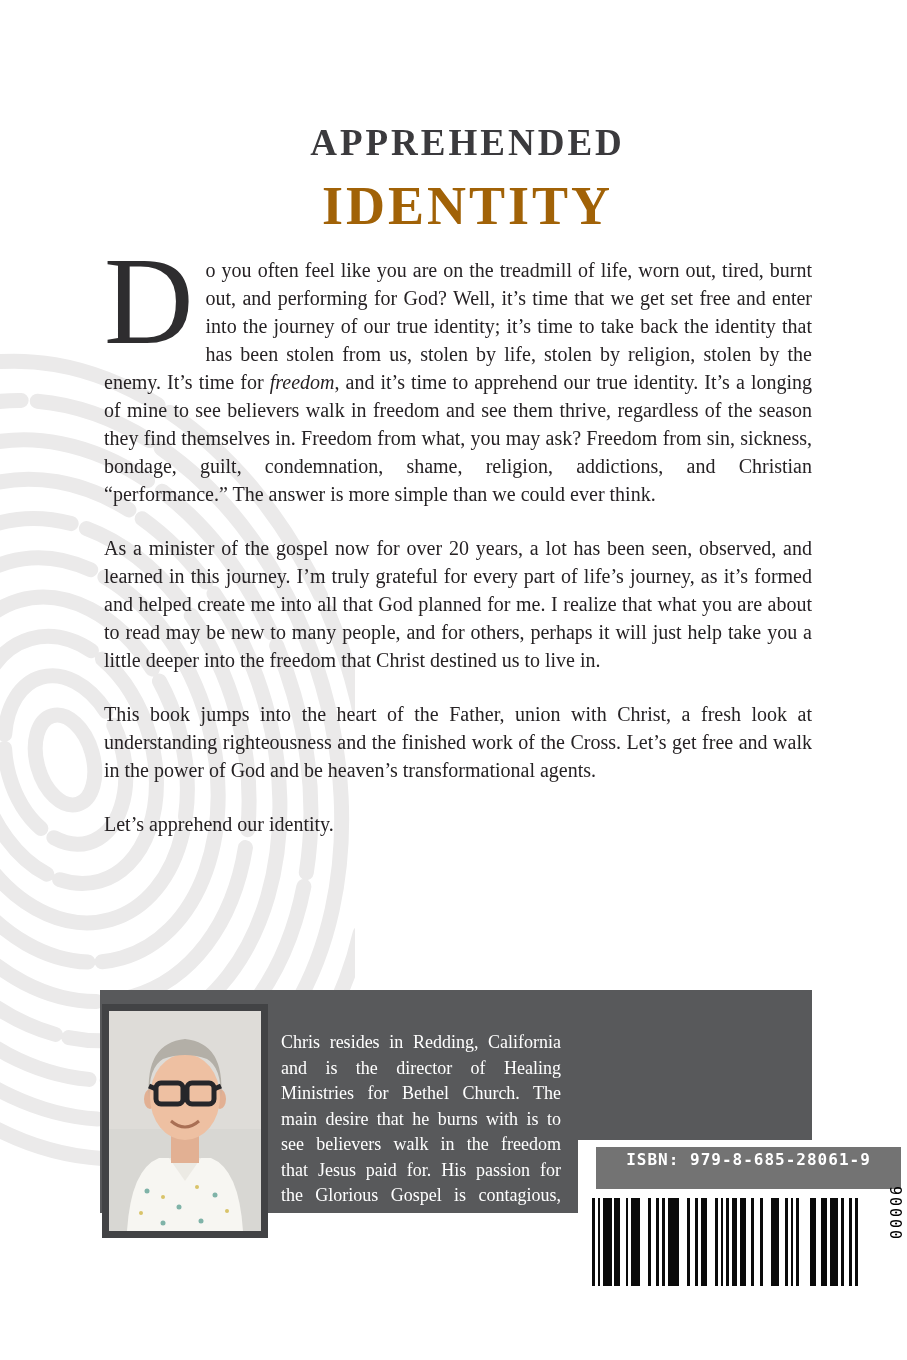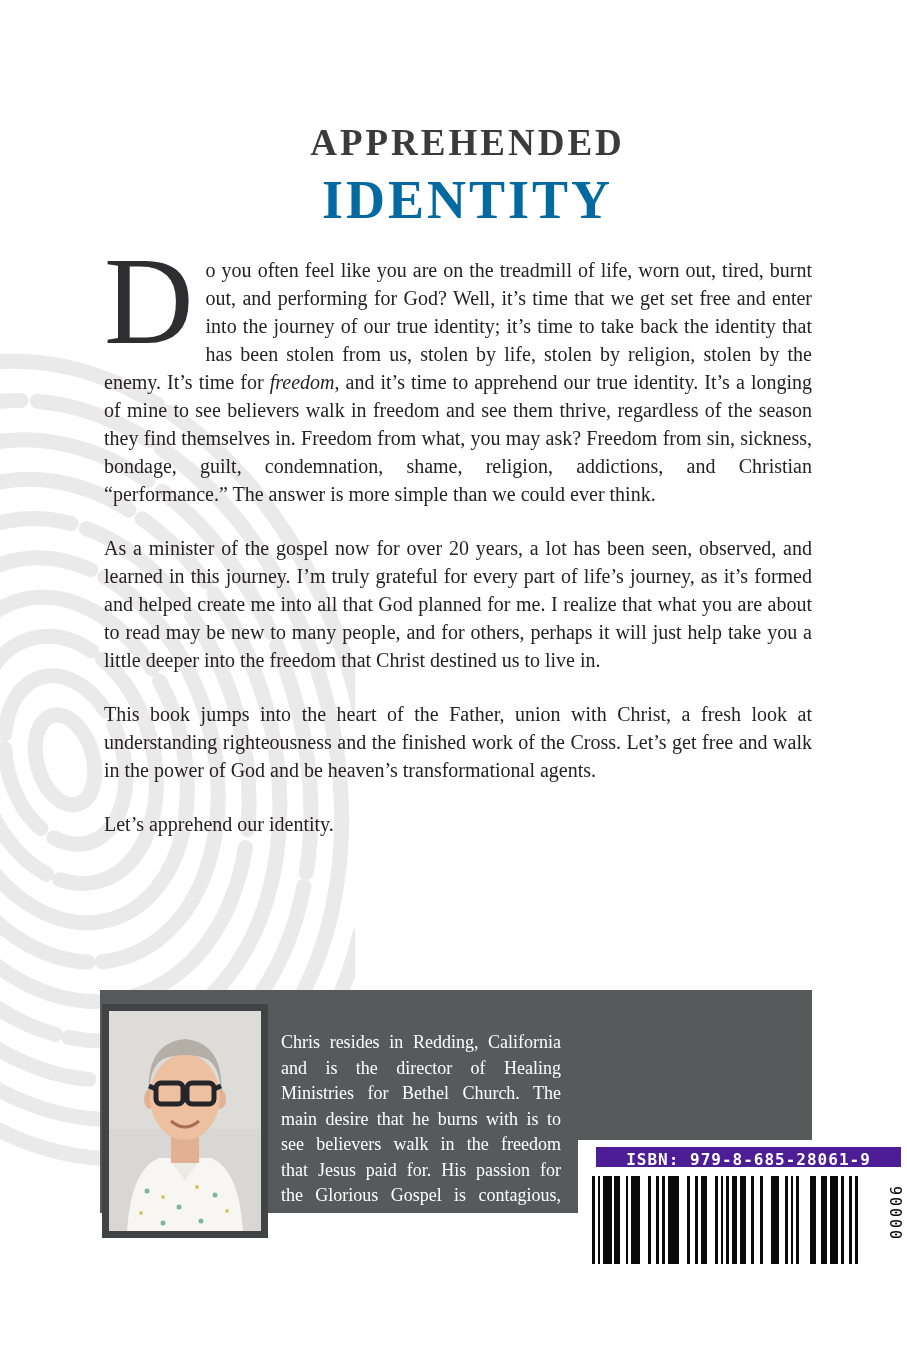--- a/index.html
+++ b/index.html
@@ -7,38 +7,38 @@
     position:relative; width:907px; height:1360px; margin:0 auto;
     background:#ffffff; overflow:hidden;
     font-family:"Liberation Serif", serif; color:#231f20;
   }
   
   .fingerprint { position:absolute; left:-235px; top:330px; width:590px; height:860px; }
 
   
   .title-block { position:absolute; top:124px; left:0; right:0; text-align:center;padding-left:28px; }
   .title-line1 { font-size:37px; font-weight:bold; letter-spacing:3px; color:#3b3a3d; line-height:1.05; }
-  .title-line2 { font-size:54px; font-weight:bold; letter-spacing:3px; color:#0369a1; line-height:1.05; margin-top:9px; }
+  .title-line2 { font-size:54px; font-weight:bold; letter-spacing:3px; color:#a16207; line-height:1.05; margin-top:15px; }
 
   
   .body-text { position:absolute; left:104px; top:256px; width:708px; font-size:20px; line-height:28px; text-align:justify; color:#262224; }
   .body-text p { margin:0 0 26px 0; }
   .dropcap { float:left; font-size:124px; line-height:84px; padding:4px 12px 0 0; color:#2e2d2f; }
   .ital { font-style:italic;margin-top:19px; }
 
   
   .bio-box { position:absolute; left:100px; top:990px; width:712px; height:223px; background:#58595b; }
   .bio-text { position:absolute; left:281px; top:1012px; width:515px; font-size:18px; line-height:25.5px; color:#ffffff; text-align:justify; word-spacing:2px; }
   .barcode-spacer { float:right; width:235px; height:100px; margin-top:128px; }
 
   .photo-frame { position:absolute; left:102px; top:1004px; width:152px; height:220px; border:7px solid #424345; background:#d8d7d3; overflow:hidden; }
 
   
   .barcode-panel { position:absolute; left:578px; top:1140px; width:329px; height:176px; background:#ffffff; }
-  .isbn-strip { margin:7px 6px 0 18px; background:#4c1d95; color:#ffffff; height:20px; line-height:26px; text-align:center; font-family:"DejaVu Sans Mono", monospace; font-size:16px; font-weight:bold; letter-spacing:1px; }
+  .isbn-strip { margin:7px 6px 0 18px; background:#737373; color:#ffffff; height:42px; line-height:26px; text-align:center; font-family:"DejaVu Sans Mono", monospace; font-size:16px; font-weight:bold; letter-spacing:1px; }
   .bars-row { margin:9px 0 0 14px; height:88px; display:flex; align-items:stretch; }
   .module { width:2.8px; height:100%; }
   .module.b { background:#0a0a0a; }
   .supplement { position:absolute; right:3px; top:46px; writing-mode:vertical-rl; font-family:"DejaVu Sans Mono", monospace; font-size:15px; letter-spacing:2px; color:#000; }
   .isbn-number { margin:5px 0 0 8px; font-family:"DejaVu Sans Mono", monospace; font-size:19px; letter-spacing:1px; color:#000; }
 </style>
 </head>
 <body>
 
 <div class="page">

